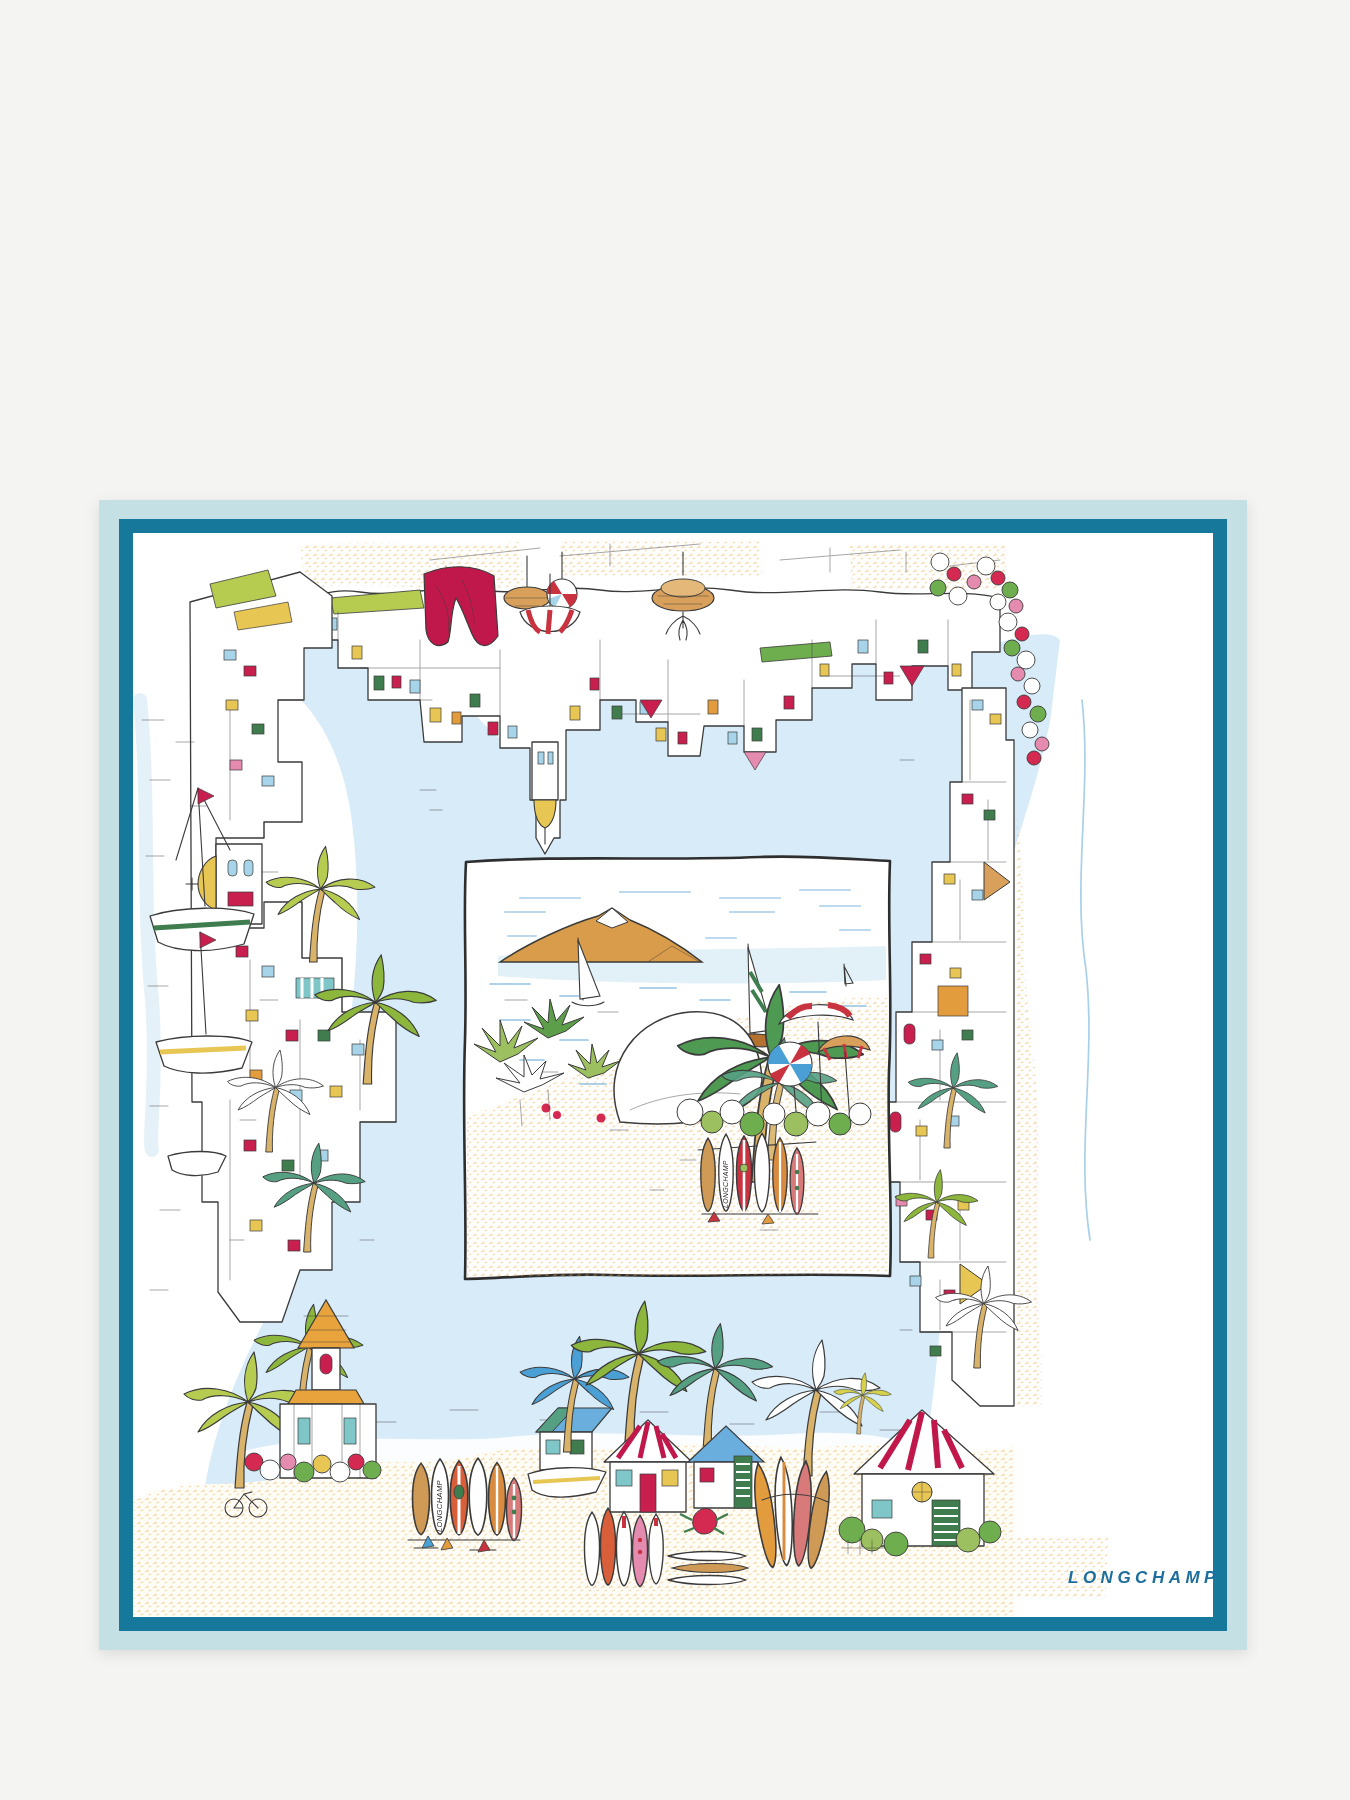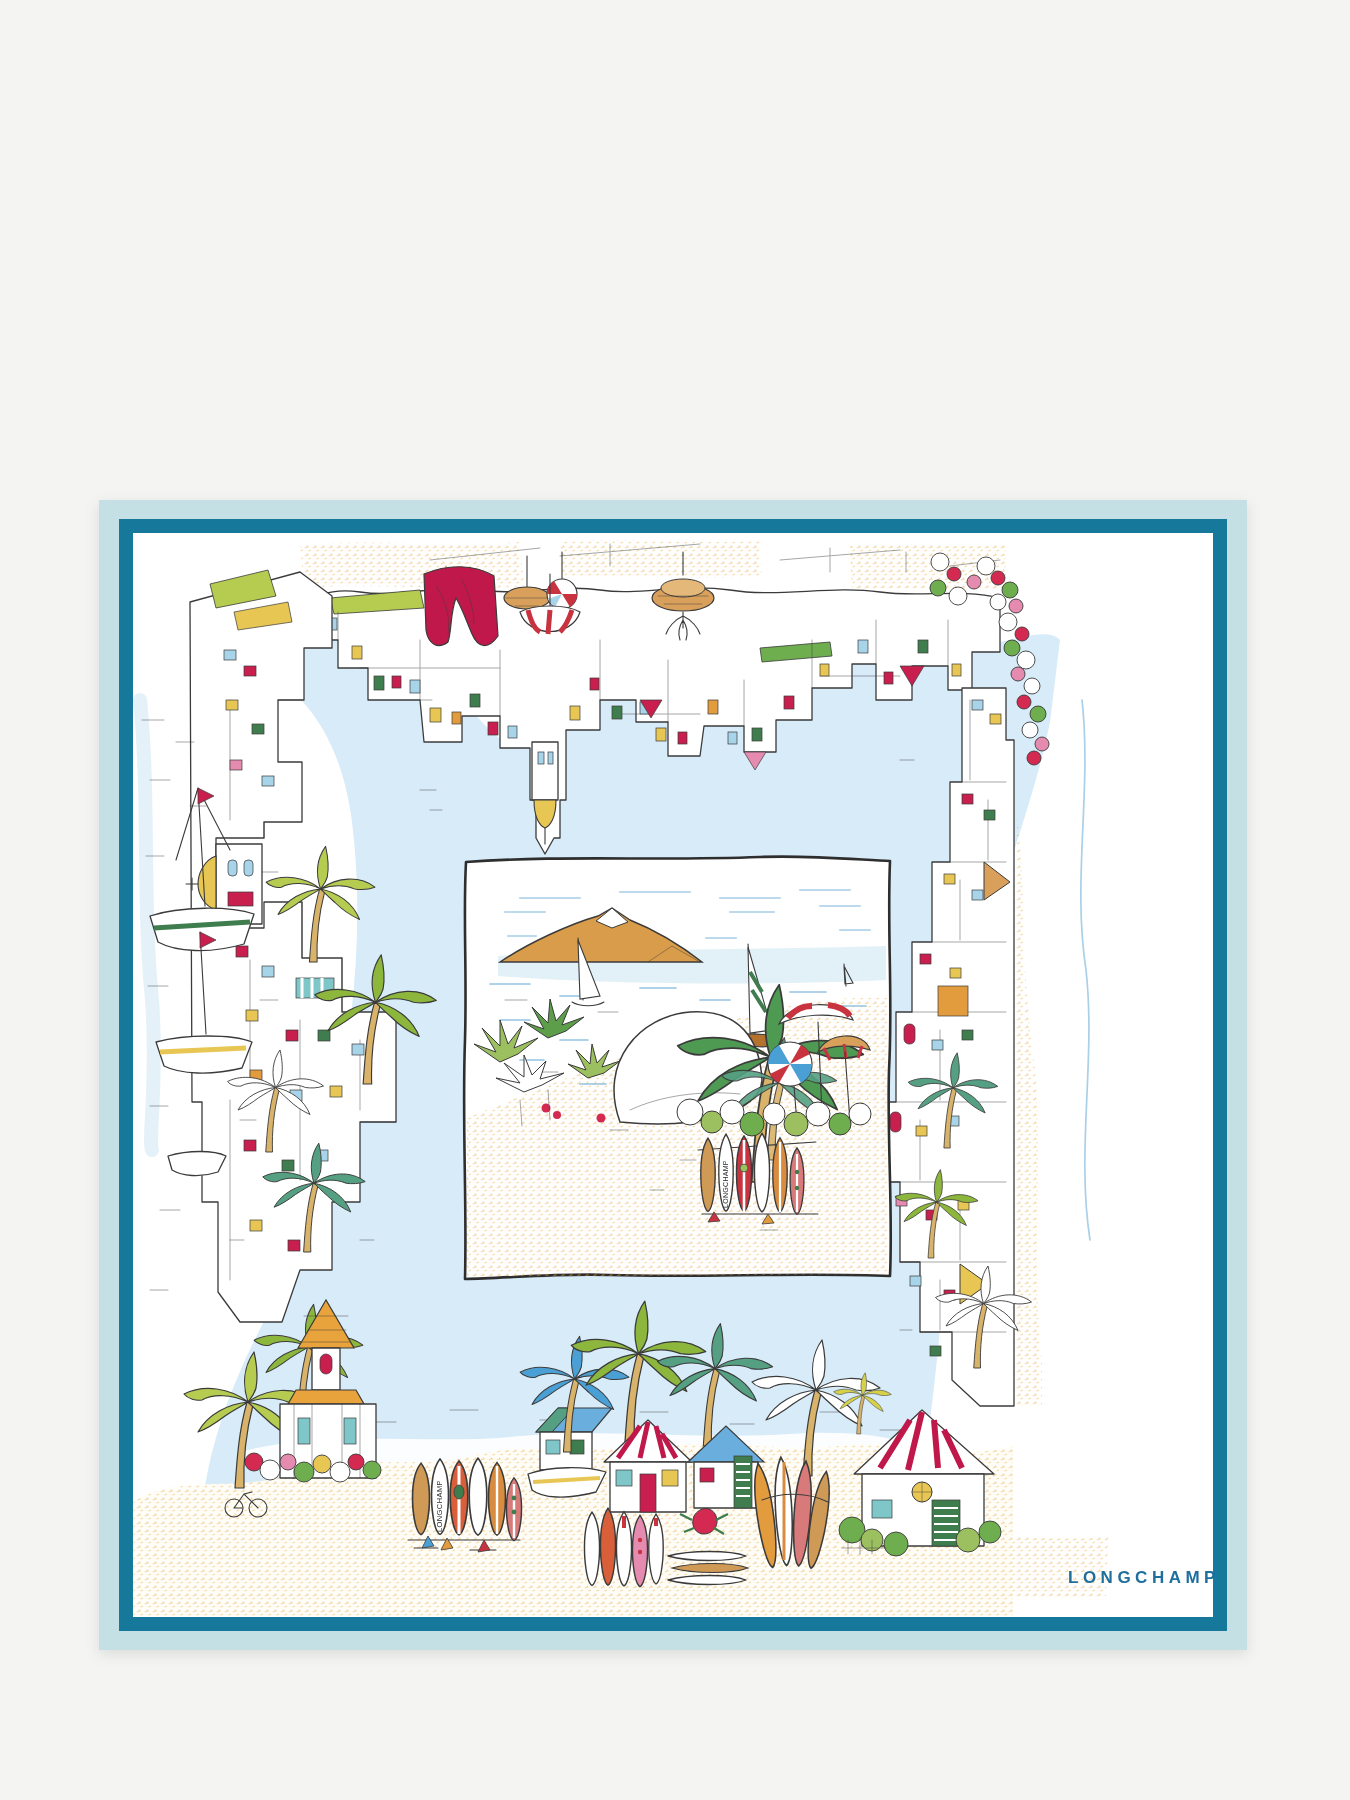--- a/index.html
+++ b/index.html
@@ -2,21 +2,21 @@
 <html style="--page-background: #f4f4f2; --border-outer: #c4e0e4; --border-inner: #16799b; --scarf-ground: #ffffff; --water: #d7ebf8; --sand-scribble: #f0a42e; --mountain: #d89c4a; --accent-red: #d42a52; --accent-crimson: #c0184a; --palm-green: #8cb63c; --palm-teal: #55a083; --palm-blue: #4a9fd4; --ink: #3b3b3b; --wordmark: #1e6f9e;"><head>
 <meta charset="utf-8">
 <style>
   html,body{margin:0;padding:0;}
   body{
     width:1350px;height:1800px;
     background:var(--page-background,#f4f4f2);
     font-family:"Liberation Sans", sans-serif;
     overflow:hidden;
   }
-  .canvas{position:relative;width:1210px;height:1800px;}
+  .canvas{position:relative;width:1210px;height:1800px;font-style:italic;}
   .canvas svg{position:absolute;left:0;top:0;}
   
   .bld{fill:#ffffff;stroke:#3b3b3b;stroke-width:1.3;stroke-linejoin:round;}
   .ink{fill:none;stroke:#3b3b3b;stroke-width:1.1;stroke-linecap:round;}
   .inkl{fill:none;stroke:#3b3b3b;stroke-width:1;opacity:.45;stroke-linecap:round;}
   .bdash{fill:none;stroke:#93c4e2;stroke-width:1.7;stroke-linecap:round;}
   .skydash{fill:none;stroke:#bcd9ee;stroke-width:2.2;stroke-linecap:round;}
   .wA{fill:#c81f4f;stroke:#3b3b3b;stroke-width:.7}
   .wB{fill:#e8c654;stroke:#3b3b3b;stroke-width:.7}
   .wC{fill:#3f7d4e;stroke:#3b3b3b;stroke-width:.7}

